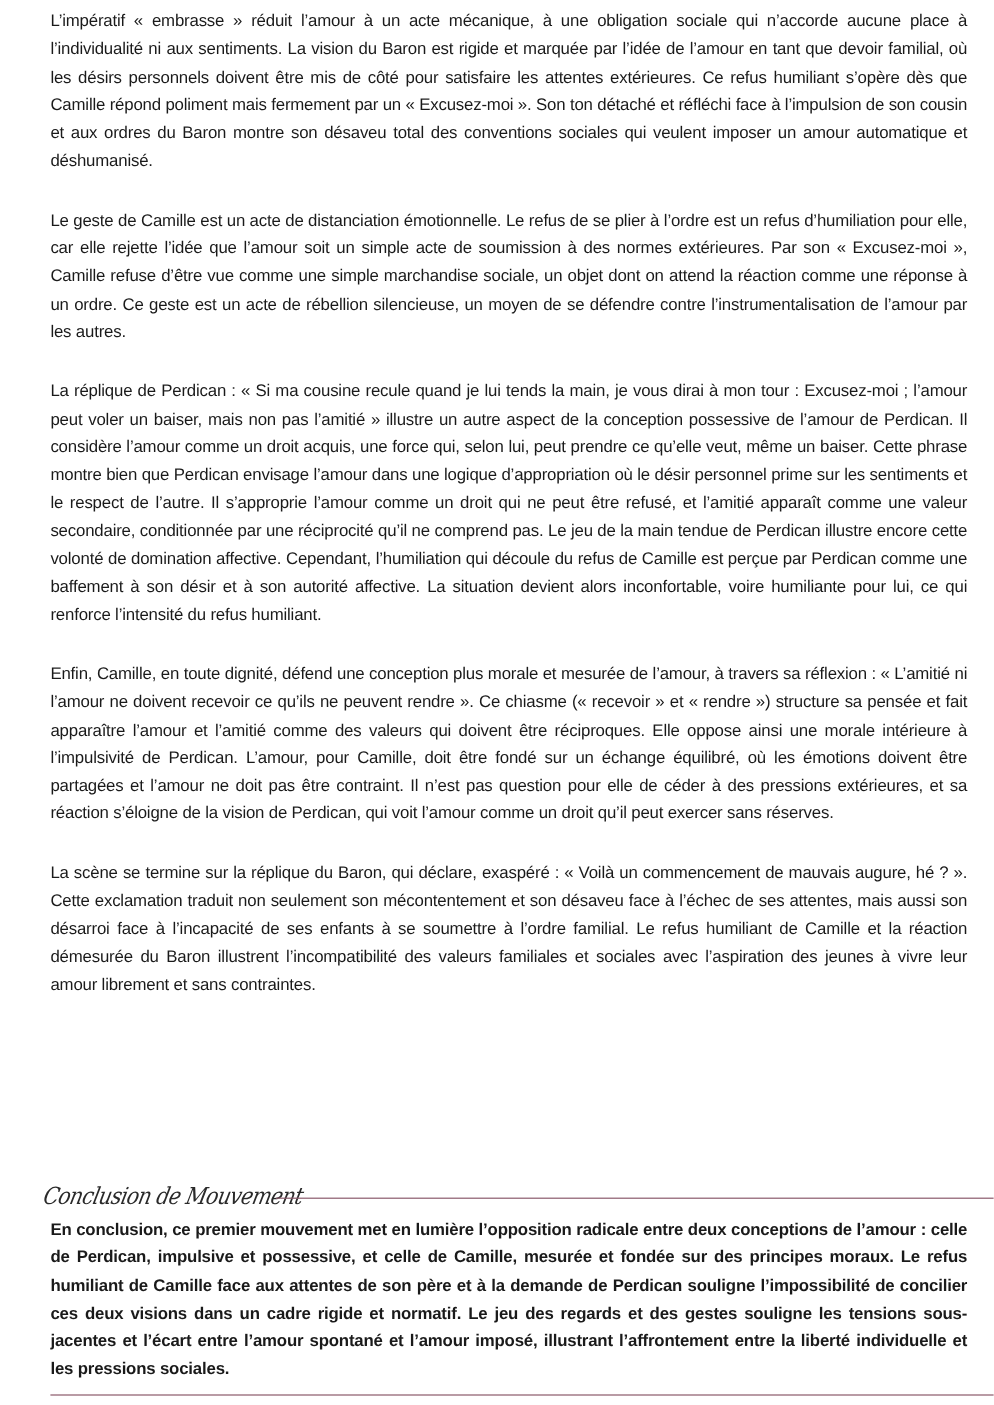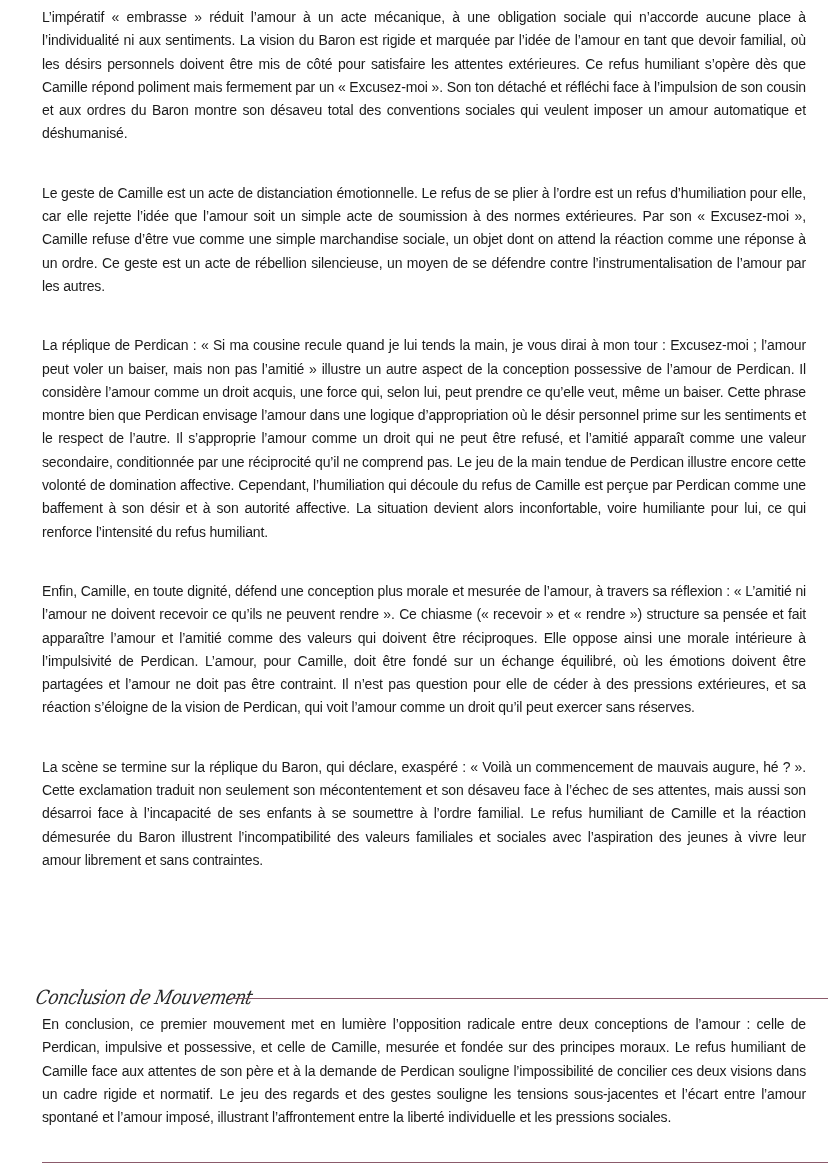--- a/index.html
+++ b/index.html
@@ -23,21 +23,21 @@
     }
     .para {
       margin: 0;
       font-size: 14px;
       line-height: 23.3px;
       text-align: justify;
       letter-spacing: -0.15px;
       word-spacing: 0px;
     }
     .para + .para {
-      margin-top: 36px;
+      margin-top: 26px;
     }
     .section-heading {
       position: absolute;
       left: 40px;
       top: 980px;
       width: 788px;
       height: 38px;
     }
     .heading-text {
       position: absolute;
@@ -59,20 +59,21 @@
       right: 0;
       top: 18px;
       height: 0;
       border-top: 1.5px solid #8b5a6b;
     }
     .conclusion {
       position: absolute;
       left: 42px;
       top: 1013px;
       width: 764px;
+      font-weight: bold;
     }
     .bottom-rule {
       position: absolute;
       left: 42px;
       right: 0;
       top: 1162px;
       height: 0;
       border-top: 1.5px solid #8b5a6b;
     }
   </style>

